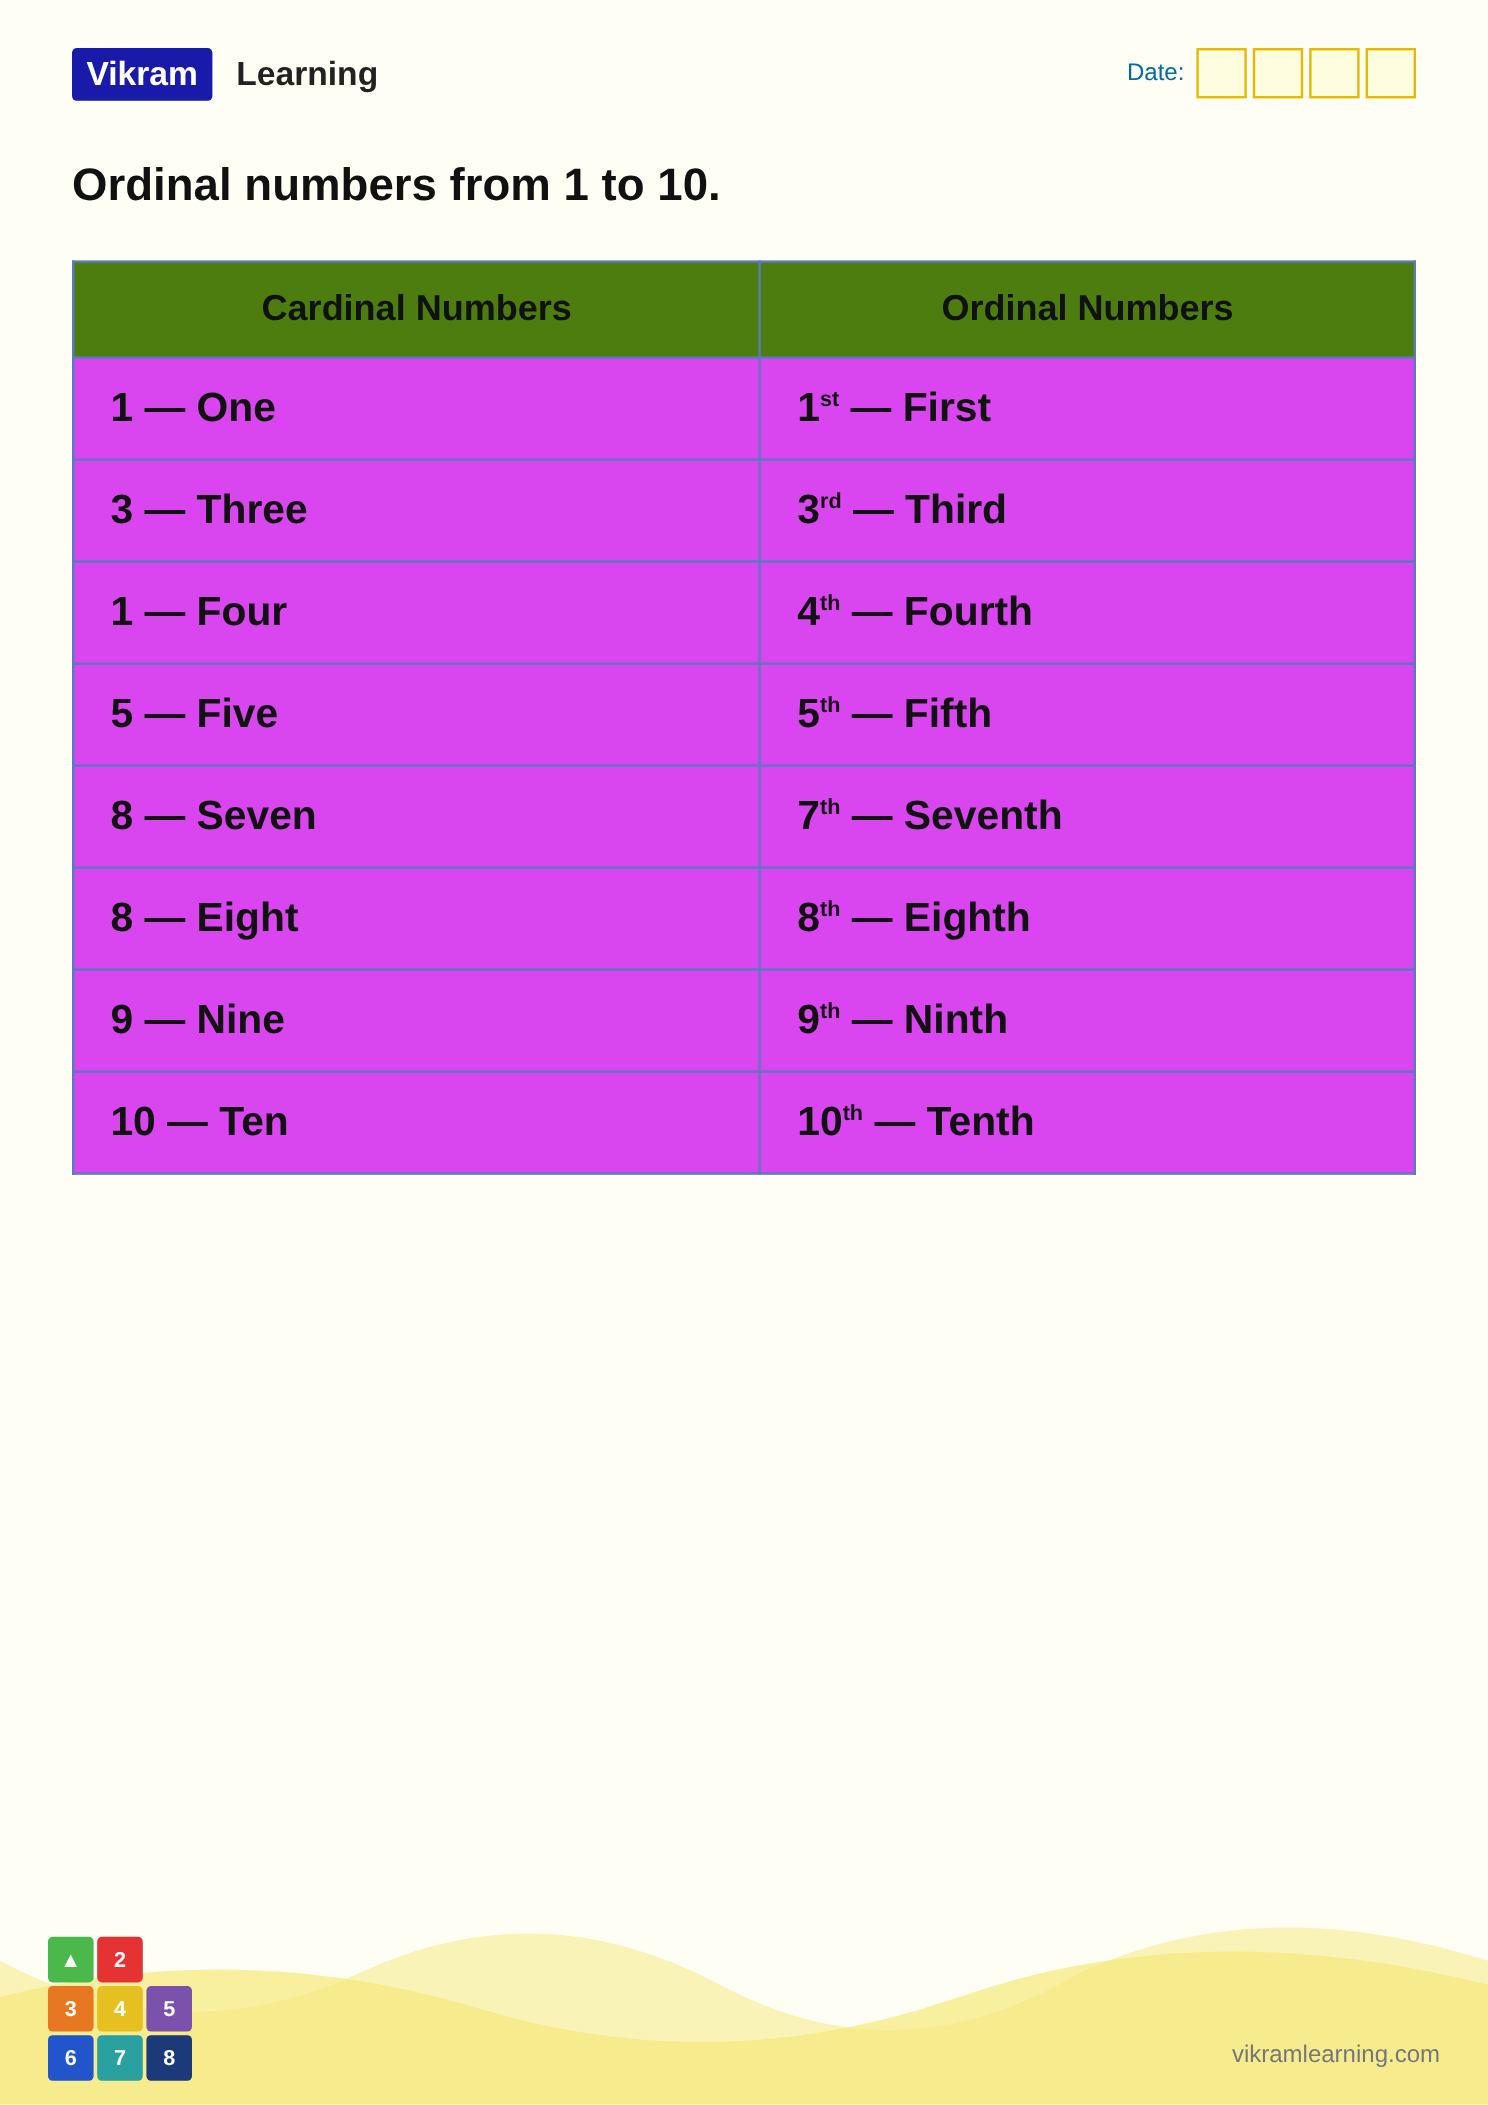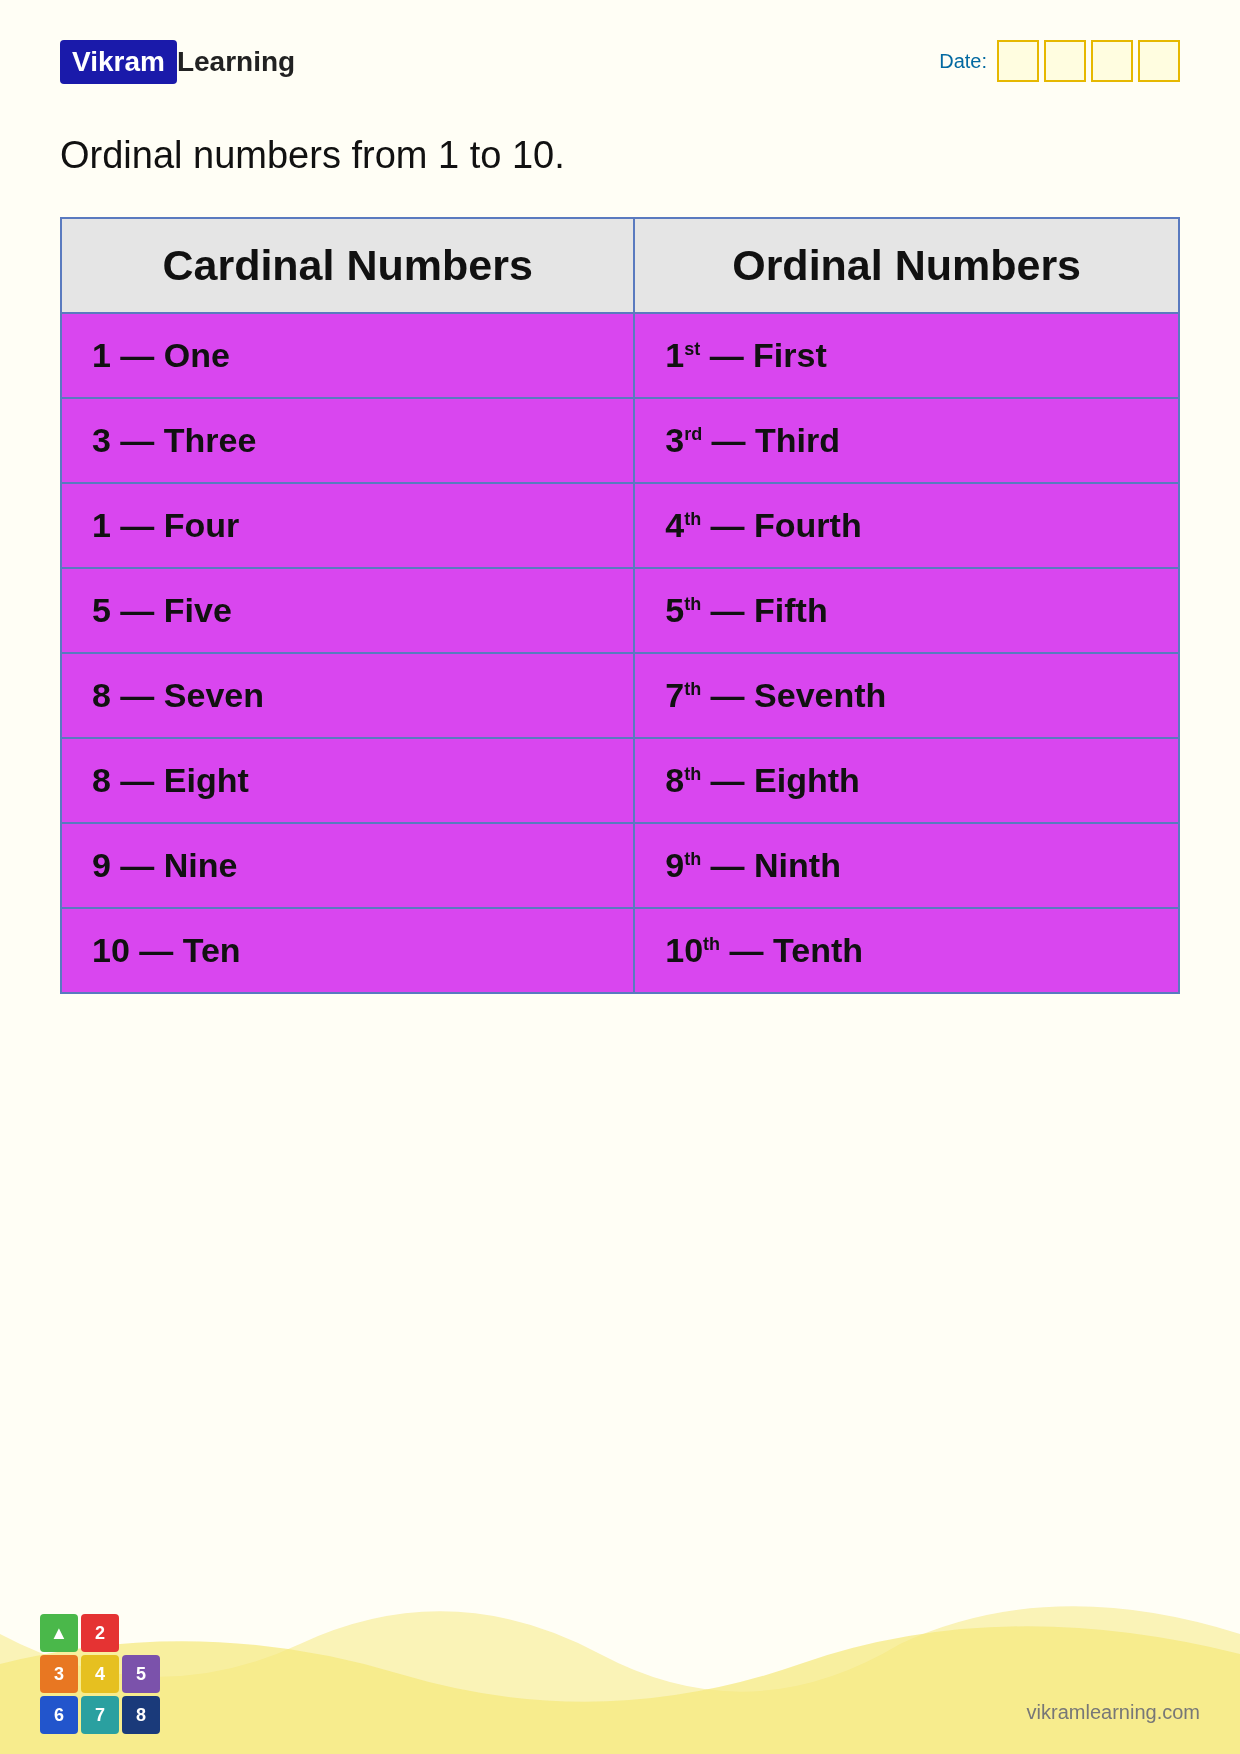--- a/index.html
+++ b/index.html
@@ -34,21 +34,21 @@
       align-items: center;
     }
 
     .logo-vikram {
       background: #1a1aaa;
       color: #fff;
       font-size: 28px;
       font-weight: bold;
       padding: 6px 12px;
       border-radius: 4px;
-      margin-right: 0;
+      margin-right: 20px;
     }
 
     .logo-learning {
       font-size: 28px;
       font-weight: bold;
       color: #222;
     }
 
     .date-area {
       display: flex;
@@ -69,21 +69,21 @@
     .date-box {
       width: 42px;
       height: 42px;
       border: 2px solid #e6b800;
       background: #fffde0;
     }
 
     
     .page-title {
       font-size: 38px;
-      font-weight: normal;
+      font-weight: bold;
       color: #111;
       margin-bottom: 40px;
     }
 
     
     .numbers-table {
       width: 100%;
       border-collapse: collapse;
       border: 2.5px solid #5a7abf;
     }
@@ -92,22 +92,22 @@
     .numbers-table td {
       border: 2px solid #5a7abf;
       padding: 22px 30px;
       font-size: 34px;
       font-weight: bold;
       color: #111;
     }
 
     .numbers-table th {
       text-align: center;
-      font-size: 43px;
-      background: #e5e5e5;
+      font-size: 30px;
+      background: #4d7c0f;
     }
 
     .numbers-table td {
       background: #d946ef;
     }
 
     sup {
       font-size: 18px;
       font-weight: bold;
     }

